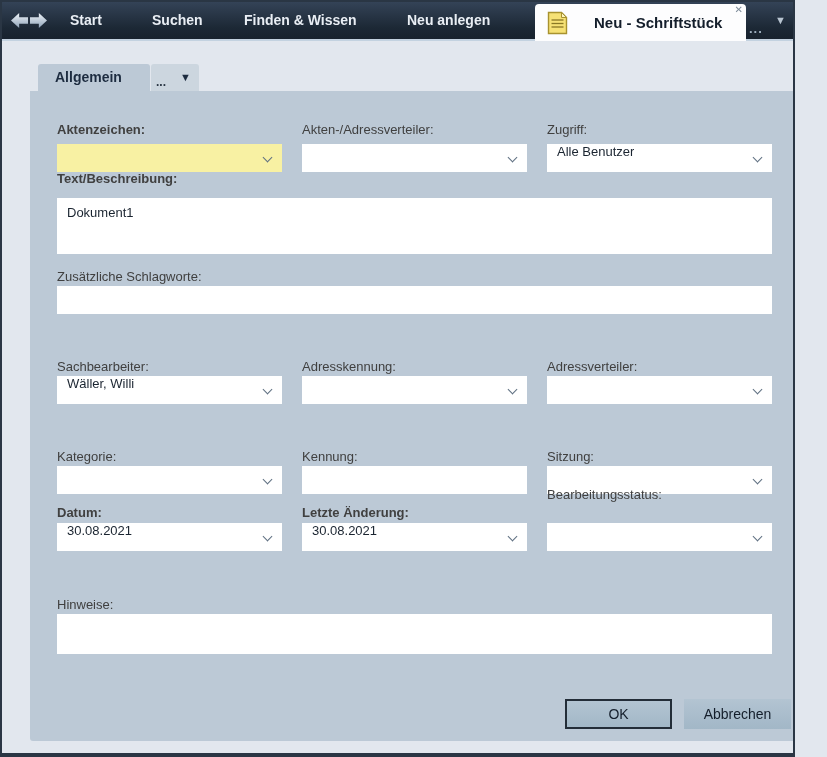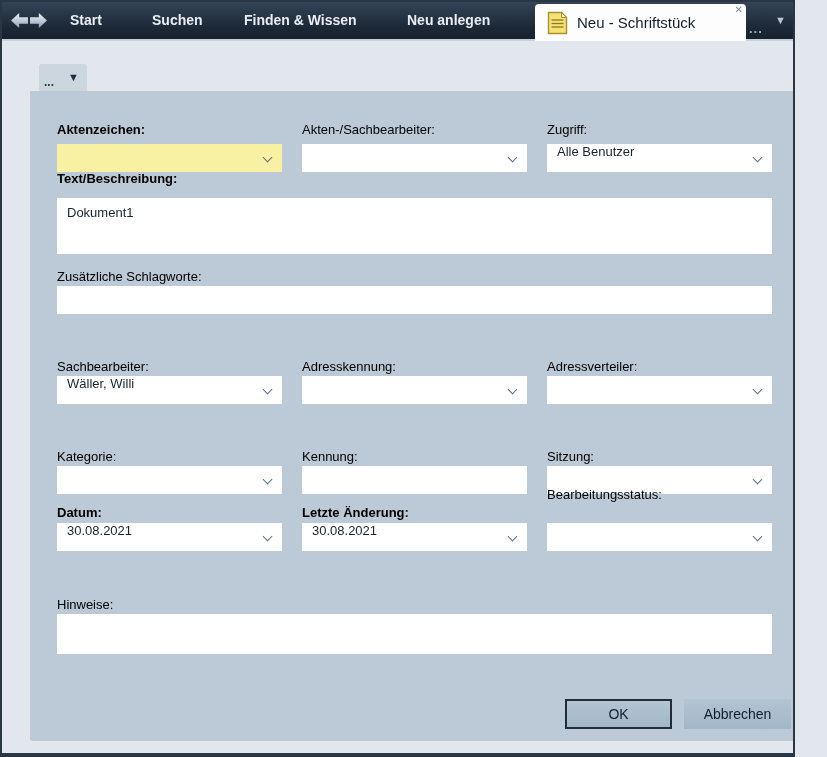--- a/index.html
+++ b/index.html
@@ -17,21 +17,21 @@
   .navarrows { position:absolute; left:9px; top:11px; display:flex; gap:2px; }
   .arrow { width:17px; height:15px; background:linear-gradient(#eef3f8,#8fa3b8 60%,#8fa3b8);
            background:linear-gradient(#eef3f8,#8fa3b8); display:inline-block; }
   .arrow.left  { clip-path:polygon(0 50%, 48% 0, 48% 28%, 100% 28%, 100% 72%, 48% 72%, 48% 100%); }
   .arrow.right { clip-path:polygon(100% 50%, 52% 0, 52% 28%, 0 28%, 0 72%, 52% 72%, 52% 100%); }
   .bartab { position:absolute; top:0; height:37px; line-height:37px; color:#e9eef4;
             font-size:14px; font-weight:bold; cursor:default; }
   .activetab { position:absolute; left:533px; top:2px; width:211px; height:37px;
                background:#fdfdfe; border-radius:4px 4px 0 0; display:flex;
                align-items:center; padding-left:12px; z-index:2; }
-  .activetab-label { font-size:15px; font-weight:normal; color:#141e2b; margin-left:9px; white-space:nowrap; }
+  .activetab-label { font-size:15px; font-weight:bold; color:#141e2b; margin-left:26px; white-space:nowrap; }
   .tabclose { position:absolute; top:0px; right:3px; font-size:10px; color:#7d8b99; line-height:12px; }
   .ellipsis { position:absolute; left:747px; bottom:3px; color:#9fb0c0; font-size:13px; font-weight:bold; letter-spacing:1px; }
   .dd-icon { position:absolute; left:773px; top:12px; color:#b9c5d1; font-size:11px; }
   .barclose { position:absolute; left:801px; top:9px; color:#b9c5d1; font-size:15px; font-weight:bold; }
 
   
   .noteicon { width:21px; height:24px; display:inline-block; flex:0 0 auto; }
 
   
   .tabstrip { position:absolute; left:36px; top:62px; height:27px; display:flex; z-index:1; }
@@ -39,21 +39,21 @@
   .ftab.active { width:112px; background:#bcc9d6; font-size:14px; font-weight:bold;
                  color:#1d2c40; line-height:27px; padding-left:17px; }
   .ftab.more { width:48px; background:#ccd6df; margin-left:1px; position:relative; }
   .ftab.more .mell { position:absolute; left:5px; bottom:2px; font-size:12px; font-weight:bold; color:#2a3644; }
   .ftab.more .mdd  { position:absolute; right:8px; top:7px; font-size:11px; color:#1d2c40; }
 
   
   .panel { position:absolute; left:28px; top:89px; width:770px; height:650px;
            background:#bcc9d6; border-radius:0 3px 3px 3px; }
 
-  .flabel { position:absolute; font-size:13px; color:#000000; white-space:nowrap; }
+  .flabel { position:absolute; font-size:13px; color:#404040; white-space:nowrap; }
   .flabel.bold { font-weight:bold; }
   .col1 { left:27px; }  .col2 { left:272px; }  .col3 { left:517px; }
   .w1 { width:225px; }  .wfull { width:715px; }
 
   .combo { position:absolute; height:28px; background:#ffffff; border:none;
            display:flex; padding:0 26px 0 10px; cursor:default; }
   .combo.yellow { background:#f8f1a3; }
   .cval { font-size:13px; color:#1a2430; white-space:nowrap; overflow:hidden; }
   .chev { position:absolute; right:11px; top:10px; width:7px; height:7px;
           border-right:1.4px solid #5f7082; border-bottom:1.4px solid #5f7082;
@@ -99,30 +99,31 @@
       <span class="activetab-label">Neu - Schriftstück</span>
       <span class="tabclose">✕</span>
     </div>
 
     <span class="ellipsis">...</span>
     <span class="dd-icon">▼</span>
     <span class="barclose">✕</span>
   </div>
 
   <div class="tabstrip">
+    <div class="ftab active">Allgemein</div>
     <div class="ftab more">
       <span class="mell">...</span>
       <span class="mdd">▼</span>
     </div>
   </div>
 
   <div class="panel">
 
     <span class="flabel bold col1" style="top:31px">Aktenzeichen:</span>
-    <span class="flabel col2" style="top:31px">Akten-/Sachbearbeiter:</span>
+    <span class="flabel col2" style="top:31px">Akten-/Adressverteiler:</span>
     <span class="flabel col3" style="top:31px">Zugriff:</span>
 
     <div class="combo yellow col1 w1" style="top:53px">
       <span class="cval"></span>
       <span class="chev"></span>
     </div>
     <div class="combo col2 w1" style="top:53px">
       <span class="cval"></span>
       <span class="chev"></span>
     </div>

